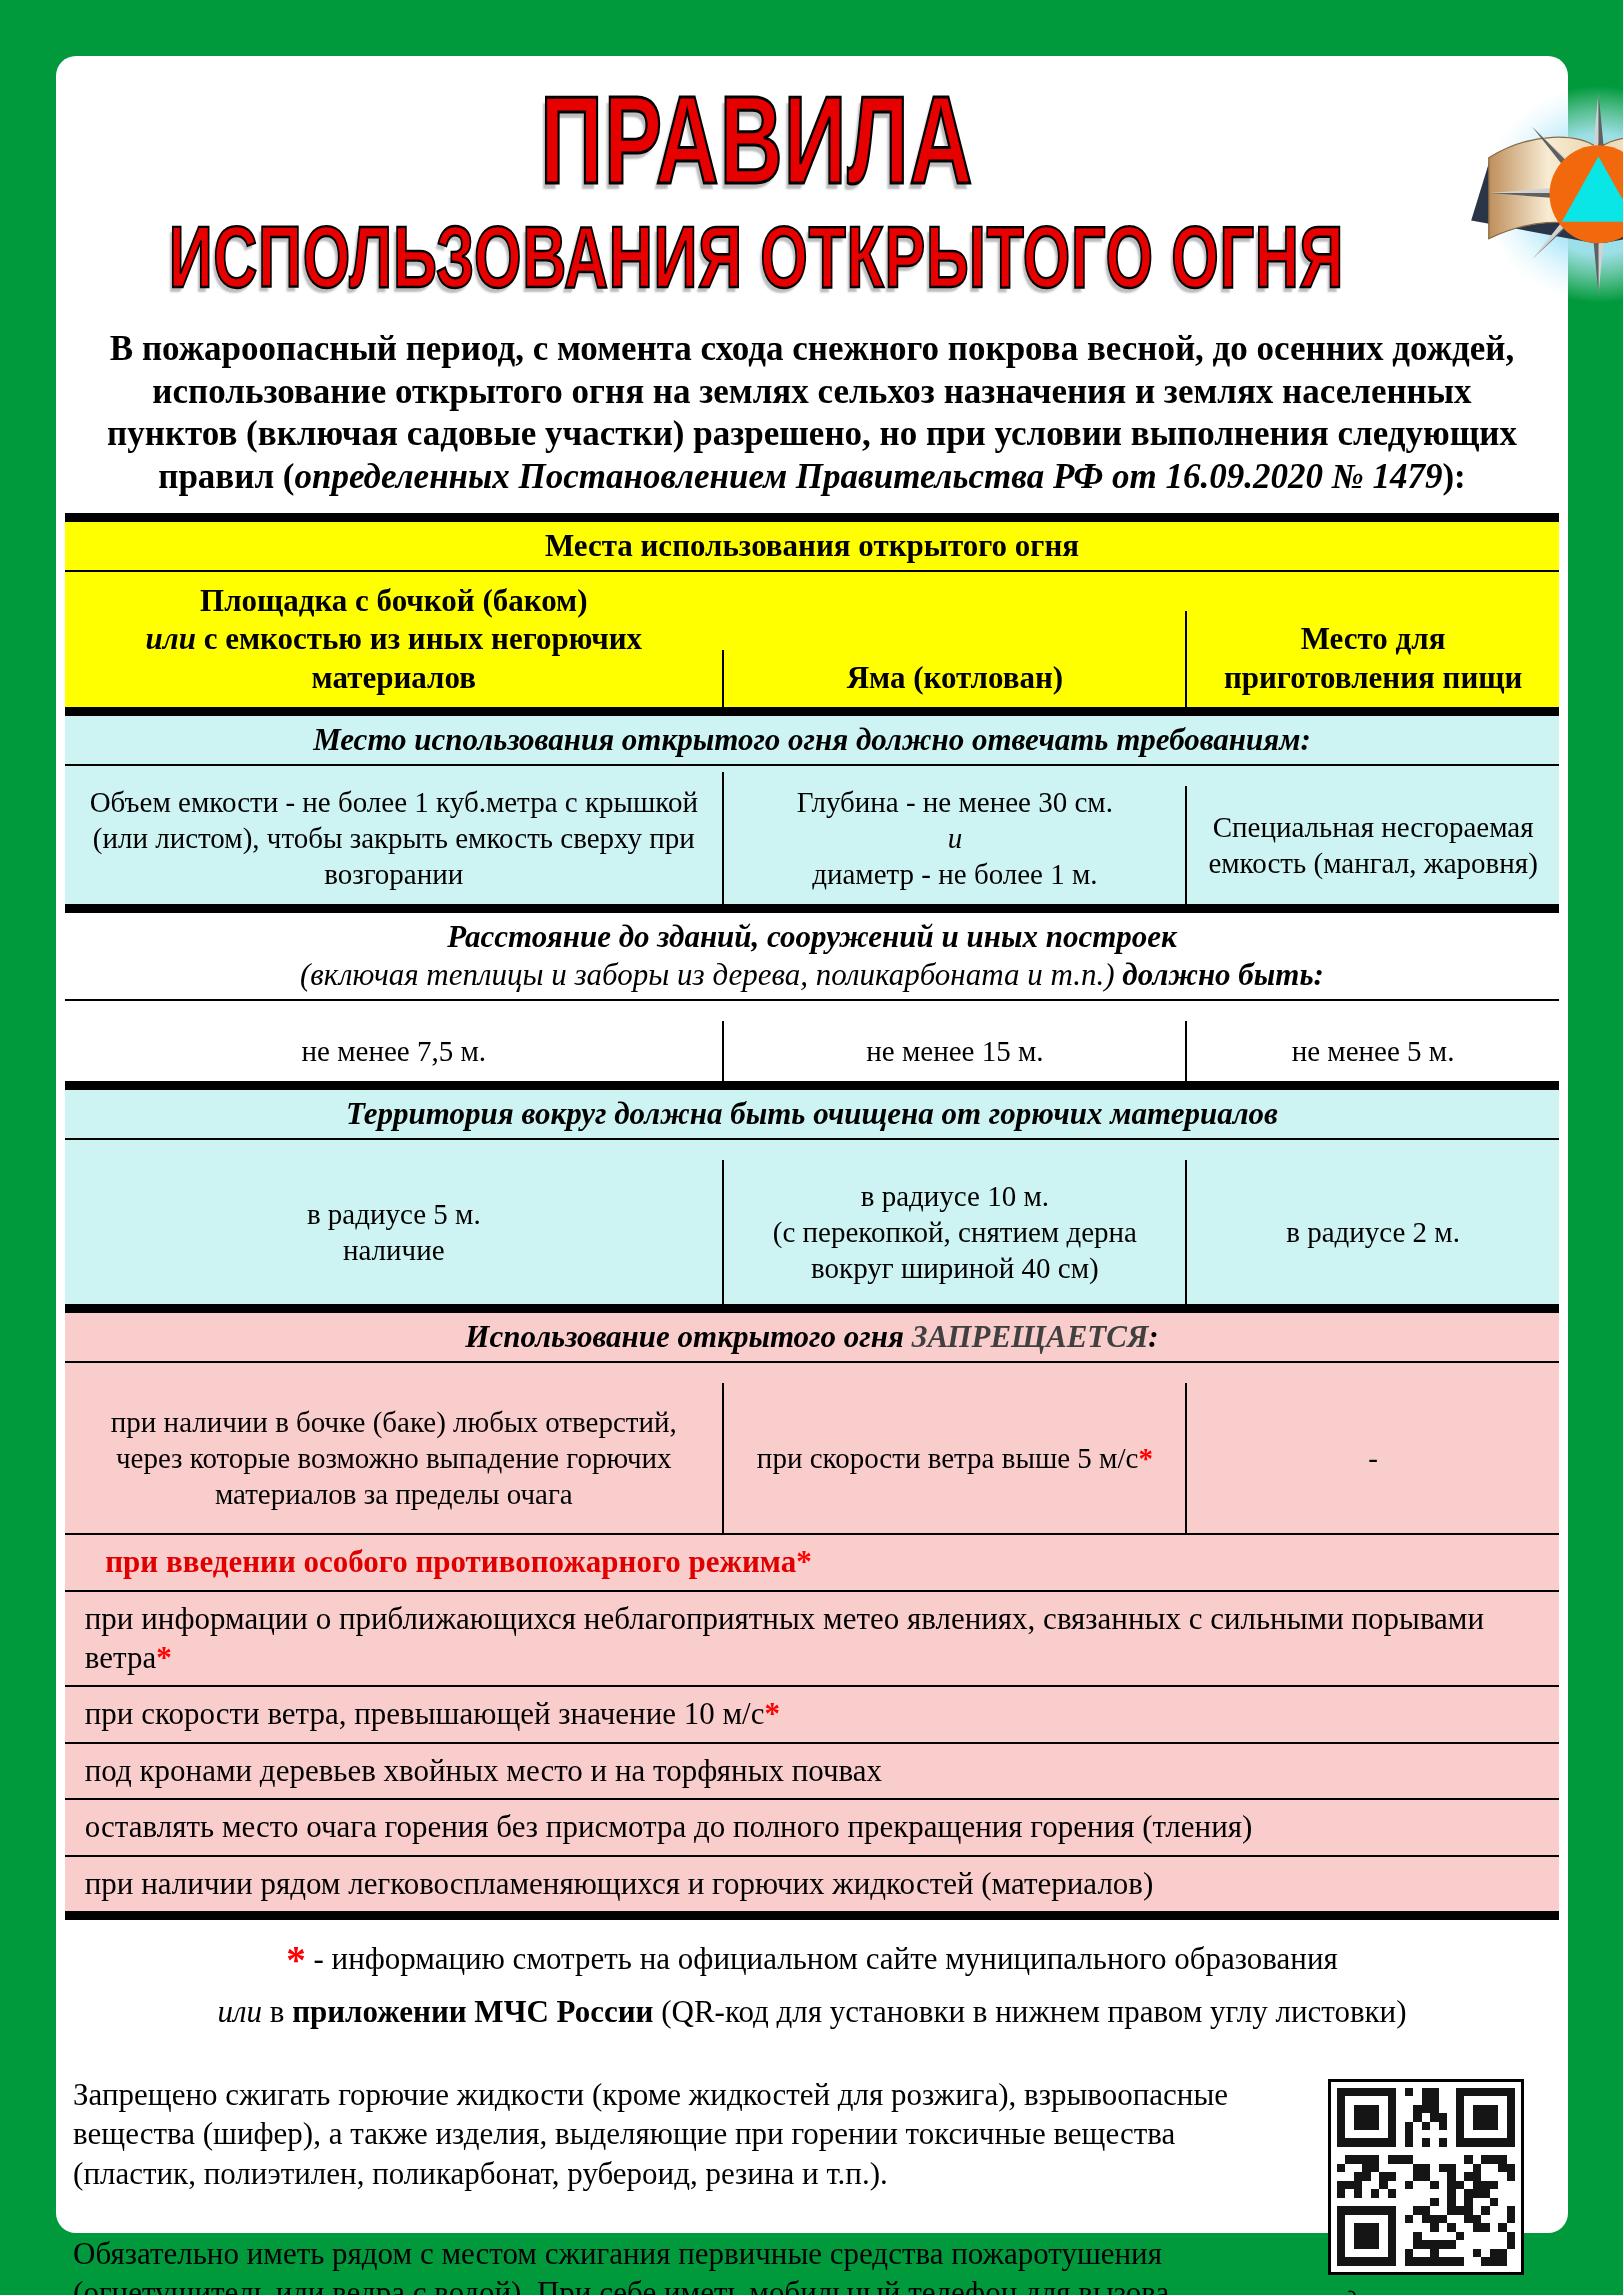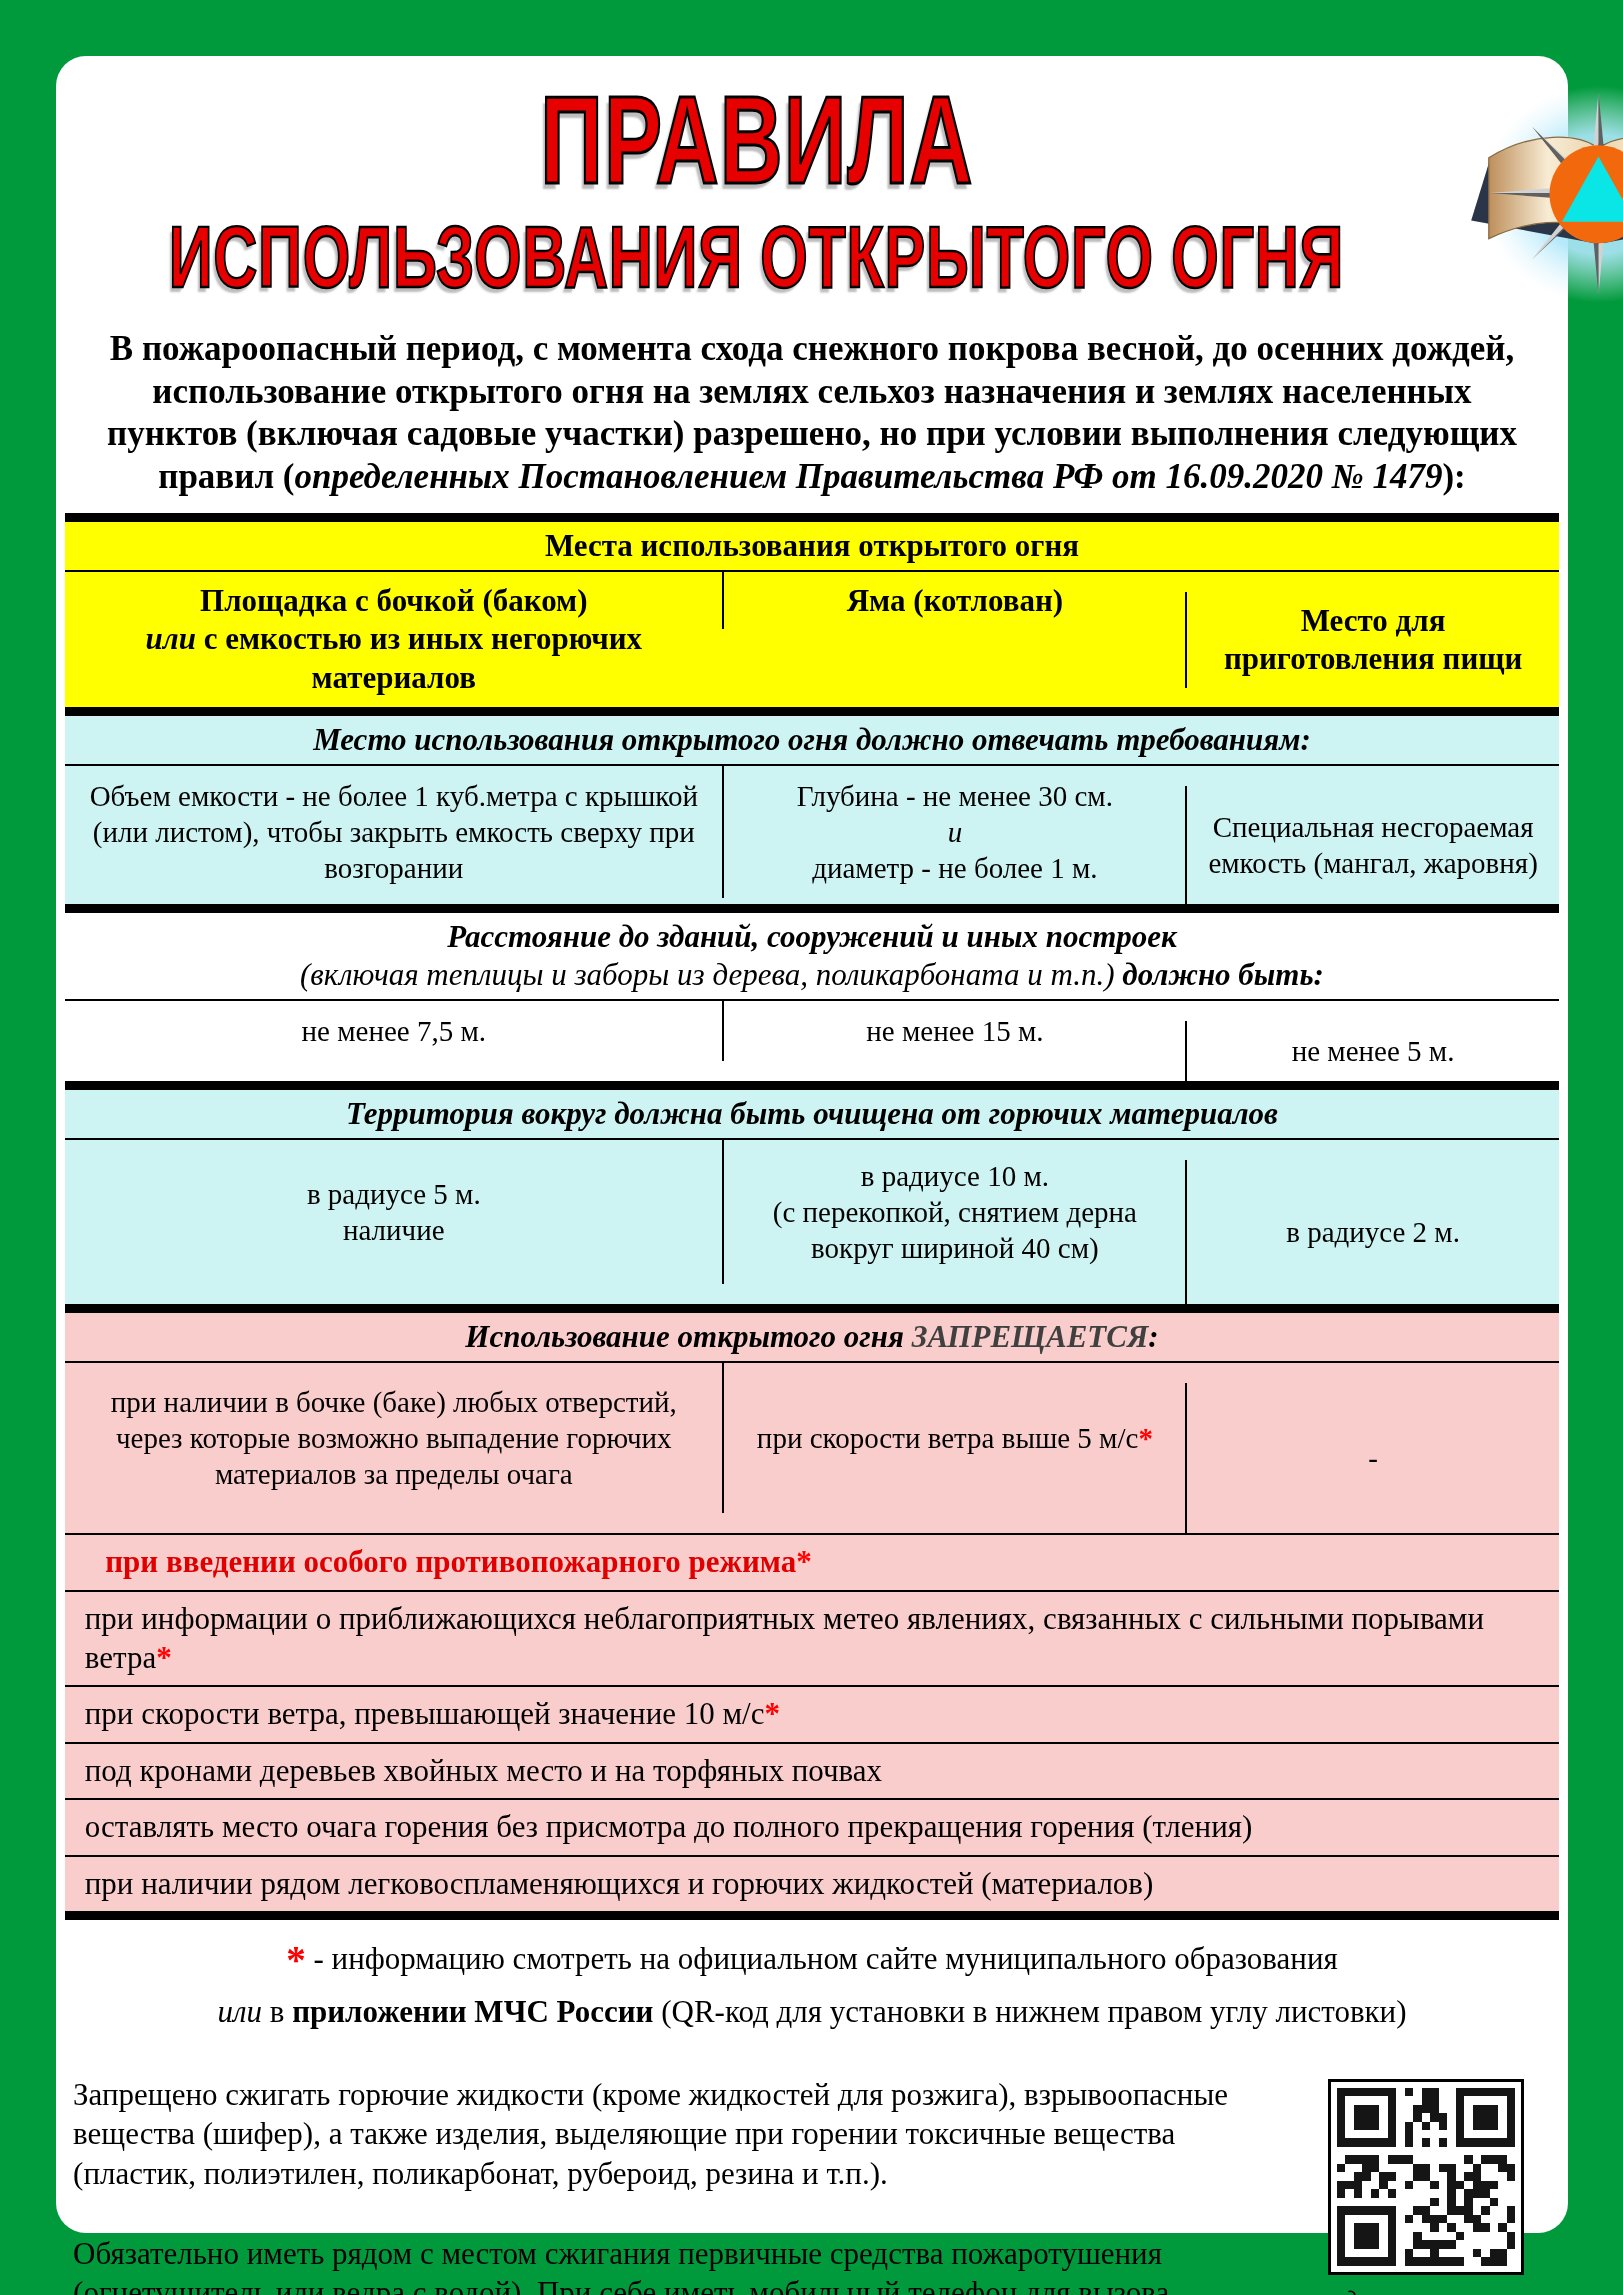--- a/index.html
+++ b/index.html
@@ -8,21 +8,21 @@
     width:1624px;height:2295px;
     background:#009A3C;
     font-family:"Liberation Serif","DejaVu Serif",serif;
     color:#000;
     overflow:hidden;
   }
   .inner{
     position:absolute;
     left:56px;top:56px;right:56px;bottom:62px;
     background:#fff;
-    border-radius:30px;
+    border-radius:20px;
     padding:0 9.2px;
     box-sizing:border-box;
   }
   
   .header{display:flex;align-items:flex-start;padding-top:26px;height:229px;}
   .titles{flex:1;text-align:center;padding-top:3.9px;}
   .title1{
     display:inline-block;
     font-family:"Liberation Sans",sans-serif;font-weight:bold;
     font-size:105px;line-height:1.05;letter-spacing:1.3px;
@@ -54,21 +54,21 @@
   .sec-white{background:#FFFFFF;}
   .sec-pink{background:#FACDCD;}
   .sec-title{
     text-align:center;font-size:31px;line-height:1.22;
     padding:5.2px 13px;border-bottom:2.6px solid #000;
   }
   .bold{font-weight:bold;}
   .bi{font-weight:bold;font-style:italic;}
   .it{font-style:italic;}
   .red{color:#404040;}
-  .cols{display:flex;align-items:flex-start;}
+  .cols{display:flex;align-items:flex-end;}
   .cell{
     box-sizing:border-box;
     display:flex;align-items:center;justify-content:center;
     text-align:center;font-size:29px;line-height:1.25;
     padding:11.8px 15.7px;
   }
   .c1{width:44%;}
   .c2{width:31%;border-left:2.6px solid #000;}
   .c3{width:25%;border-left:2.6px solid #000;margin-top:20px;}
   .sec-yellow .cell{font-weight:bold;font-size:31px;padding:9.2px 15.7px;}

